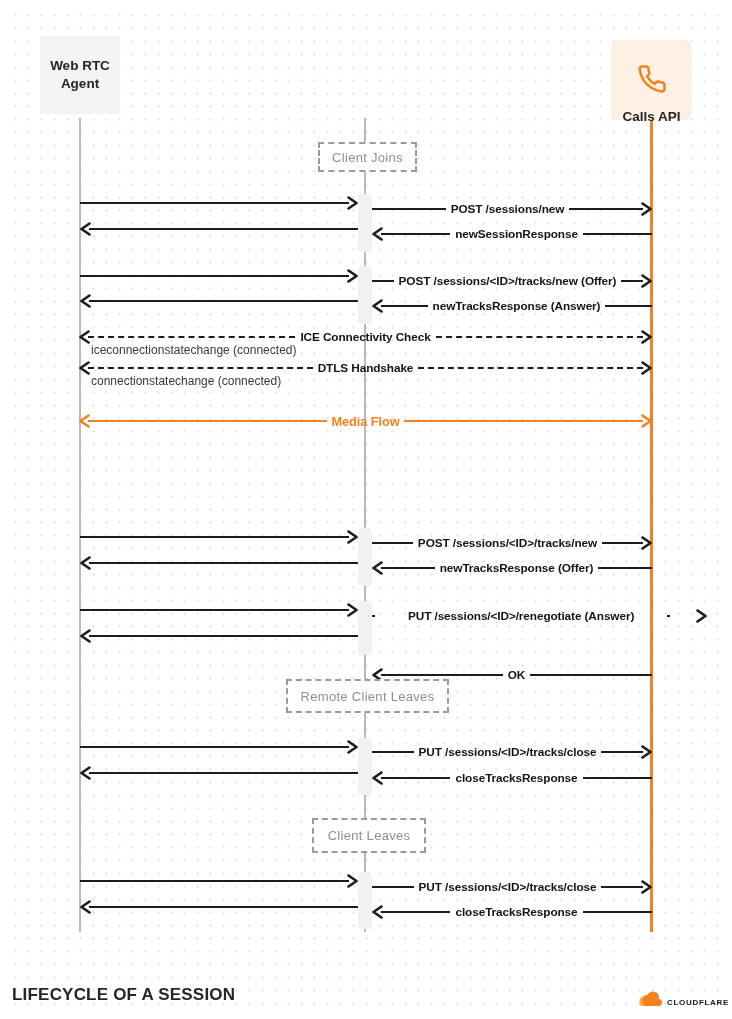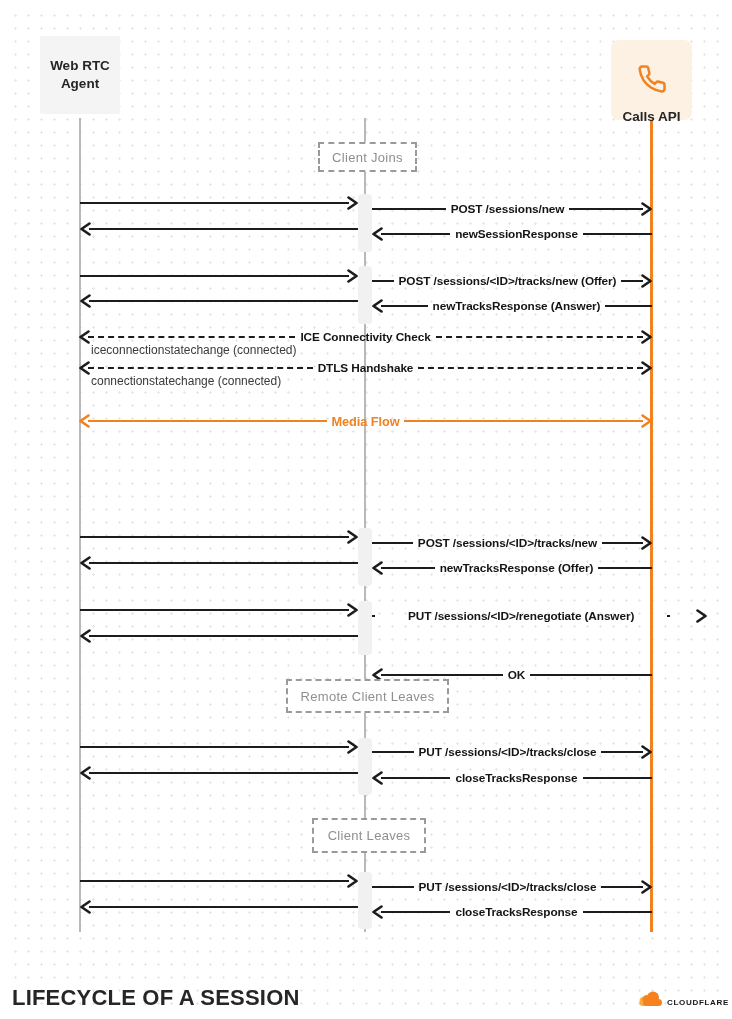--- a/index.html
+++ b/index.html
@@ -30,21 +30,21 @@
   .row svg.ch{flex:0 0 auto;}
   .row svg.ch path{fill:none;stroke:#1c1c1c;stroke-width:2.6;stroke-linecap:round;stroke-linejoin:round;}
   .row .ch.r{margin-left:-2px;}
   .row .ch.l{margin-right:-2px;transform:scaleX(-1);}
   .row.dashed .ln{border-top-style:dashed;border-top-width:2.2px;}
   .row.orange .ln{border-color:#f0821f;}
   .row.orange svg.ch path{stroke:#f0821f;}
   .row.orange .lbl{color:#f0821f;font-size:12.8px;}
   .note{position:absolute;font-size:12px;color:#3a3a3a;white-space:nowrap;z-index:3;}
   
-  .footer-title{position:absolute;left:12px;top:985px;font-size:22px;font-weight:bold;color:#262626;letter-spacing:.2px;}
+  .footer-title{position:absolute;left:12px;top:985px;font-size:17px;font-weight:bold;color:#262626;letter-spacing:.2px;}
   .brand{position:absolute;left:637px;top:989px;display:flex;align-items:flex-end;gap:3px;}
   .brand-text{font-size:8px;font-weight:bold;color:#17181a;letter-spacing:.7px;}
 </style>
 </head>
 <body>
 
 <div id="page">
   <div id="dots"></div>
 
   <div class="lifeline" style="left:79px;top:118px;height:814px;"></div>

